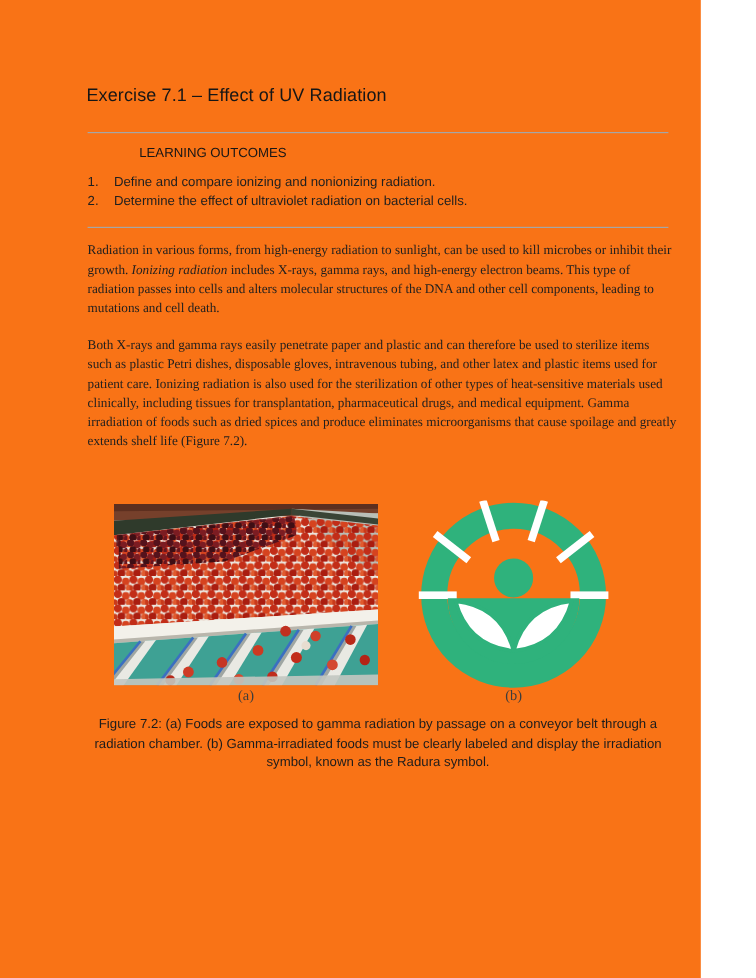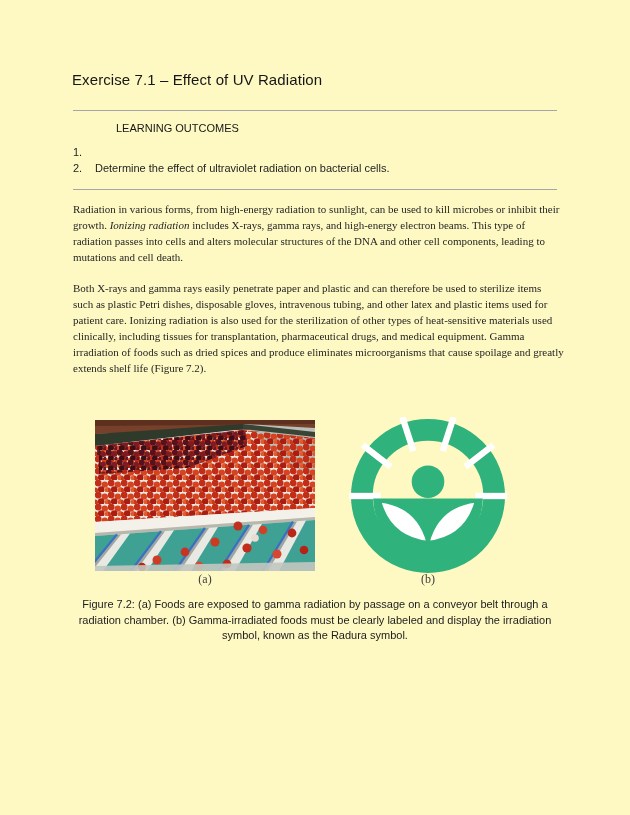--- a/index.html
+++ b/index.html
@@ -1,17 +1,17 @@
 <!DOCTYPE html>
 <html><head>
 <meta charset="utf-8">
 <style>
   html,body{margin:0;padding:0;background:#ffffff;}
   .page{
-    position:relative;width:630px;height:815px;background:#fef9c3;
+    position:relative;width:584px;height:815px;background:#f97316;
     font-family:"Liberation Sans",sans-serif;color:#1f1f1f;overflow:hidden;
   }
   .title{
     position:absolute;left:72px;top:71px;margin:0;
     font-size:15px;font-weight:400;color:#161616;letter-spacing:.1px;
   }
   .rule{position:absolute;left:73px;width:484px;height:0;border-top:1px solid #a6a6a6;}
   .rule1{top:110px;}
   .rule2{top:189px;}
   .lo-heading{position:absolute;left:73px;top:122px;font-size:11px;color:#161616;padding-left:43px;}
@@ -40,20 +40,21 @@
 
   <h1 class="title">Exercise 7.1 – Effect of UV Radiation</h1>
 
   <div class="rule rule1"></div>
 
   <div class="lo-heading">LEARNING OUTCOMES</div>
 
   <div class="lo-list">
     <div class="lo-item">
       <span class="lo-num">1.</span>
+      <span class="lo-text">Define and compare ionizing and nonionizing radiation.</span>
     </div>
     <div class="lo-item">
       <span class="lo-num">2.</span>
       <span class="lo-text">Determine the effect of ultraviolet radiation on bacterial cells.</span>
     </div>
   </div>
 
   <div class="rule rule2"></div>
 
   <p class="para para1"><span>Radiation in various forms, from high-energy radiation to sunlight, can be used to kill microbes or inhibit their growth. </span><em>Ionizing radiation</em><span> includes X-rays, gamma rays, and high-energy electron beams. This type of radiation passes into cells and alters molecular structures of the DNA and other cell components, leading to mutations and cell death.</span></p>

